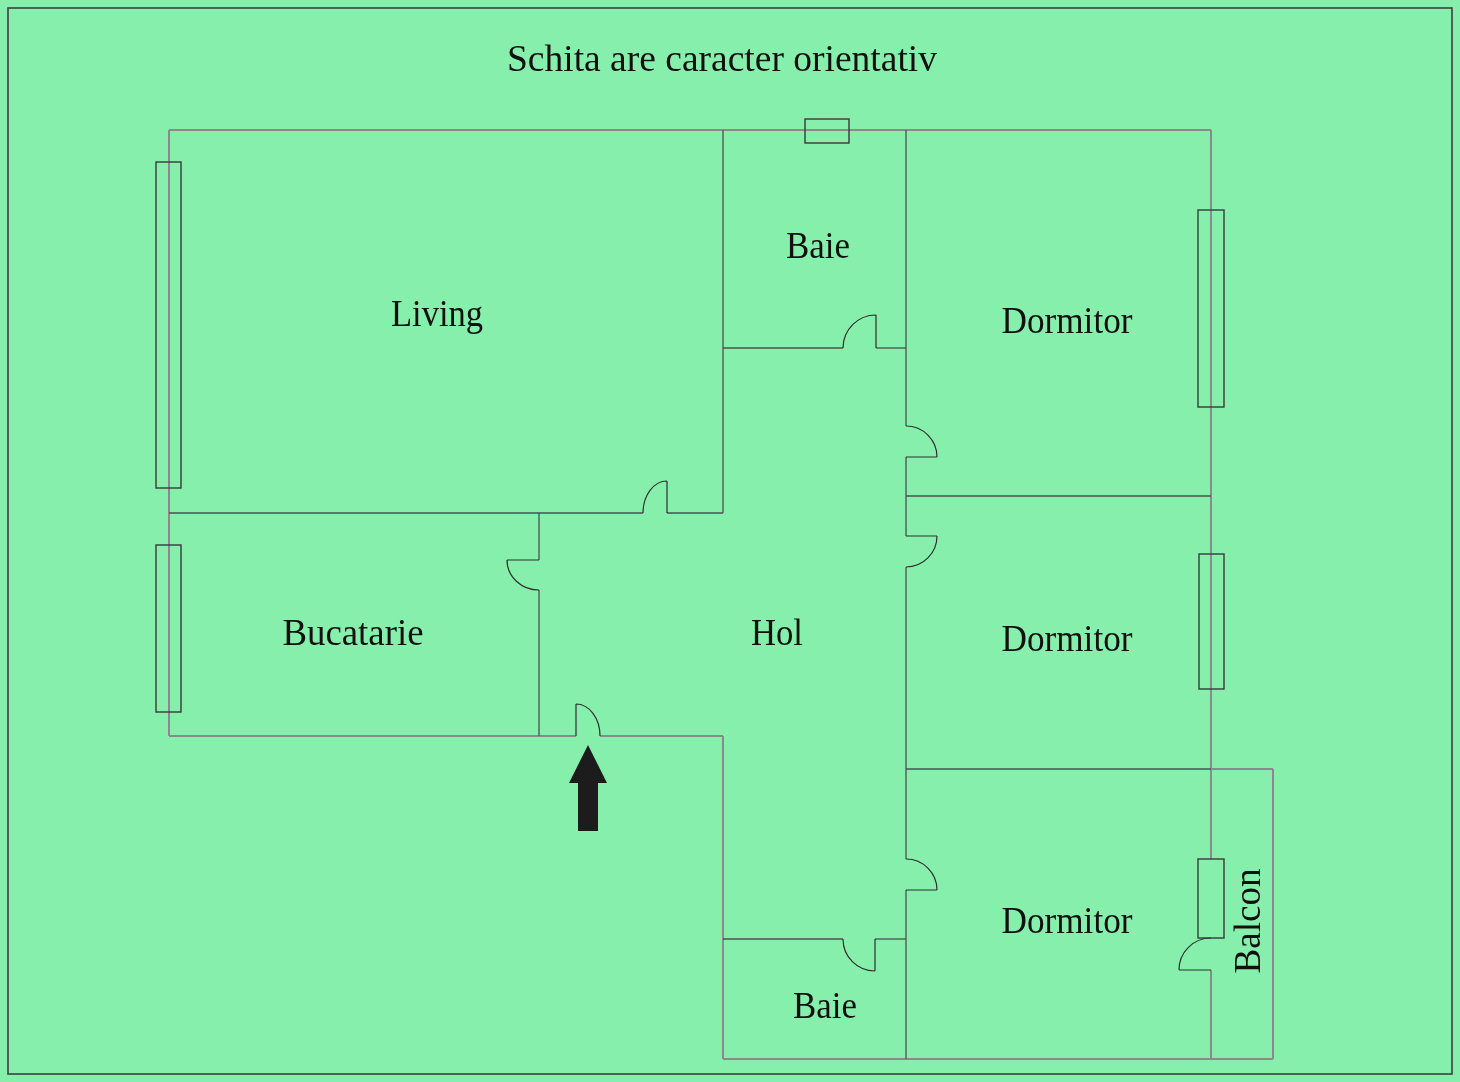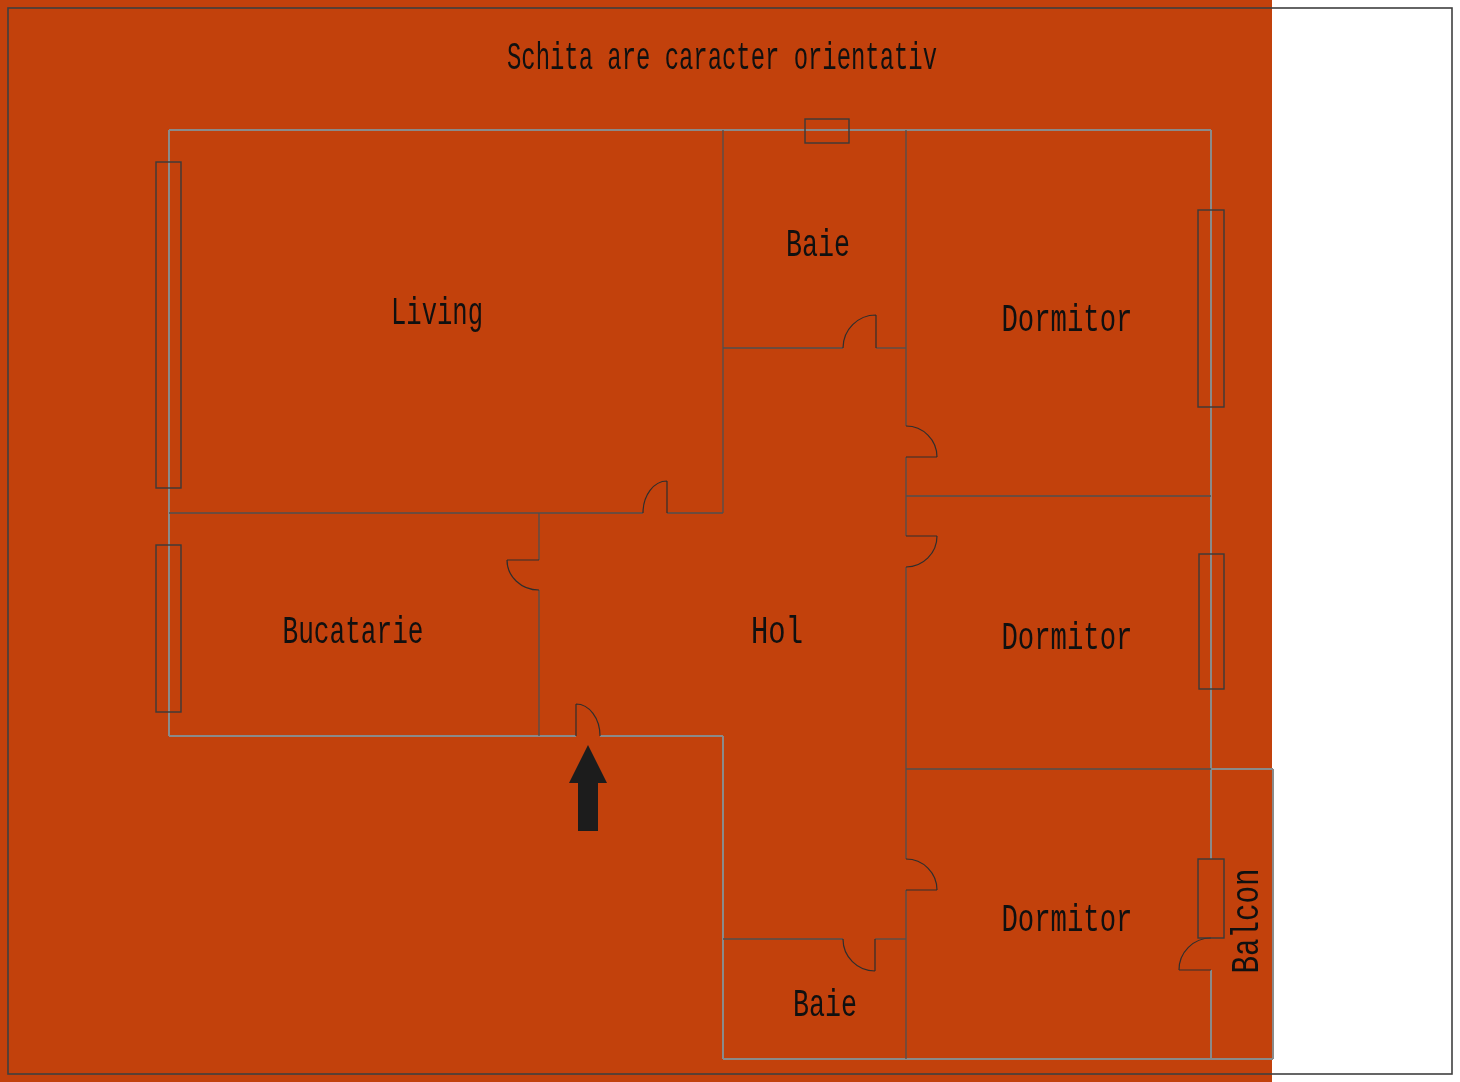--- a/index.html
+++ b/index.html
@@ -2,24 +2,24 @@
 <html><head>
 <meta charset="utf-8">
 <style>
   html, body {
     margin: 0;
     padding: 0;
     background: #ffffff;
   }
   #stage {
     position: relative;
-    width: 1272px;
+    width: 1460px;
     height: 1082px;
-    background: #c2410c;
-    font-family: Liberation Mono, monospace;
+    background: #86efac;
+    font-family: Liberation Serif, serif;
   }
   svg { display: block; }
   .outer-wall  { stroke: #8a8a8a; stroke-width: 2;   fill: none; }
   .inner-wall  { stroke: #4f4f4f; stroke-width: 1.3; fill: none; }
   .door        { stroke: #2e2e2e; stroke-width: 1.2; fill: none; }
   .window      { stroke: #3a3a3a; stroke-width: 1.4; fill: none; }
   .page-border { stroke: #3f3f3f; stroke-width: 1.6; fill: none; }
   .room-label  { fill: #101010; font-size: 38px; }
   .title-label { fill: #101010; font-size: 38px; }
   .arrow       { fill: #1c1c1c; stroke: none; }

